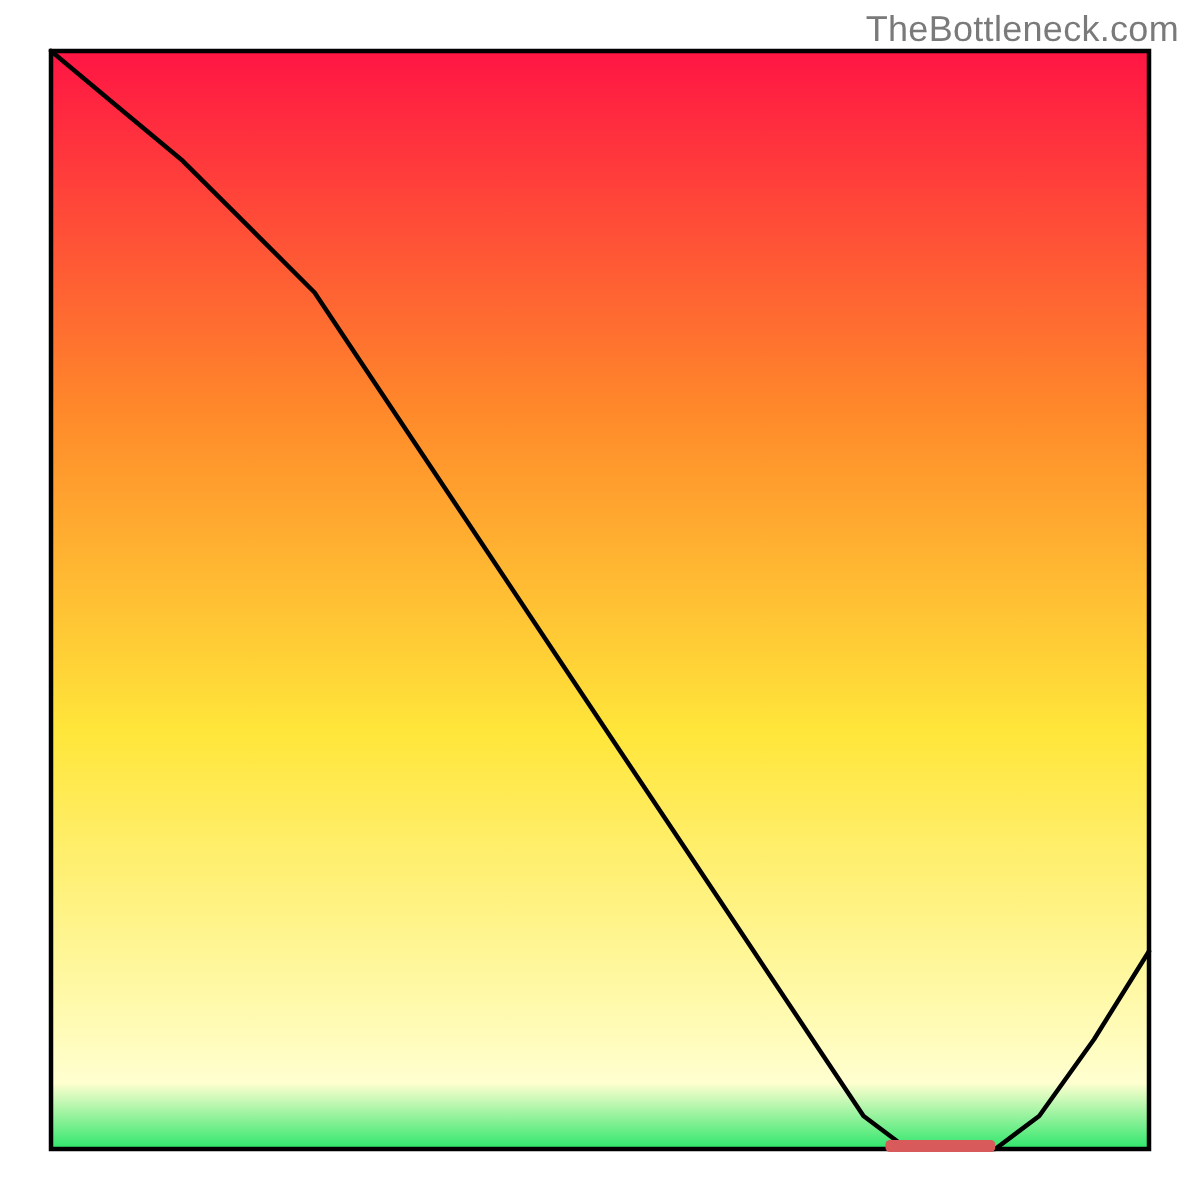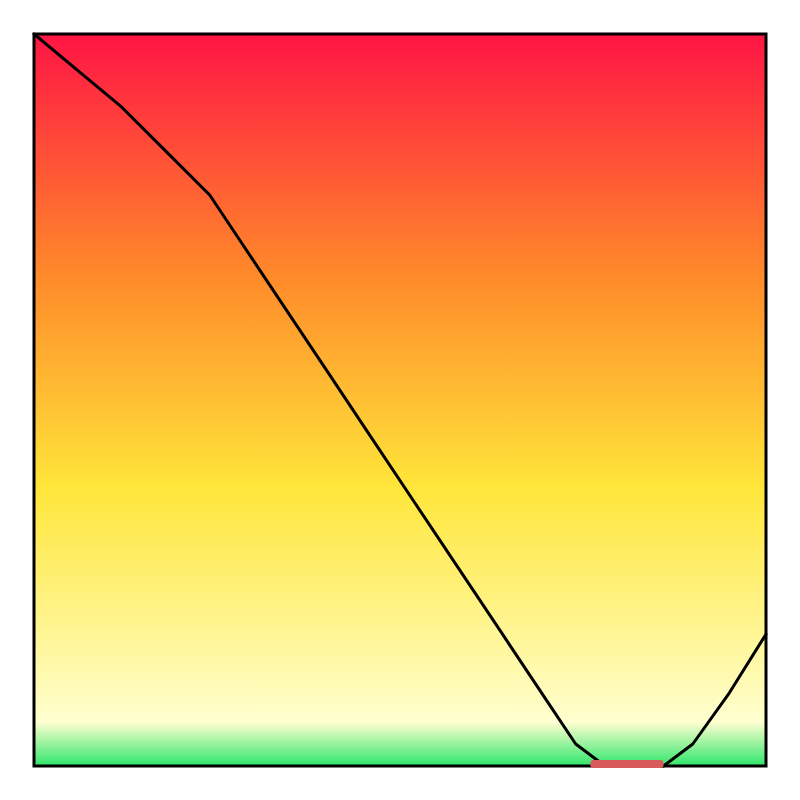--- a/index.html
+++ b/index.html
@@ -25,20 +25,21 @@
     letter-spacing: 0.2px;
   }
   svg {
     display: block;
   }
 </style>
 </head>
 <body>
 <div class="wrap">
 
+<span class="attribution">TheBottleneck.com</span>
 
 <svg width="800" height="800" viewBox="0 0 800 800">
 
   <defs>
     <linearGradient id="bg-grad" x1="0" y1="0" x2="0" y2="1">
       <stop id="g-stop-0" offset="0%" stop-color="#ff1544"></stop>
       <stop id="g-stop-1" offset="33%" stop-color="#ff8a2a"></stop>
       <stop id="g-stop-2" offset="62%" stop-color="#ffe63a"></stop>
       <stop id="g-stop-3" offset="86%" stop-color="#fff9a8"></stop>
       <stop offset="94%" stop-color="#ffffd0"></stop>

